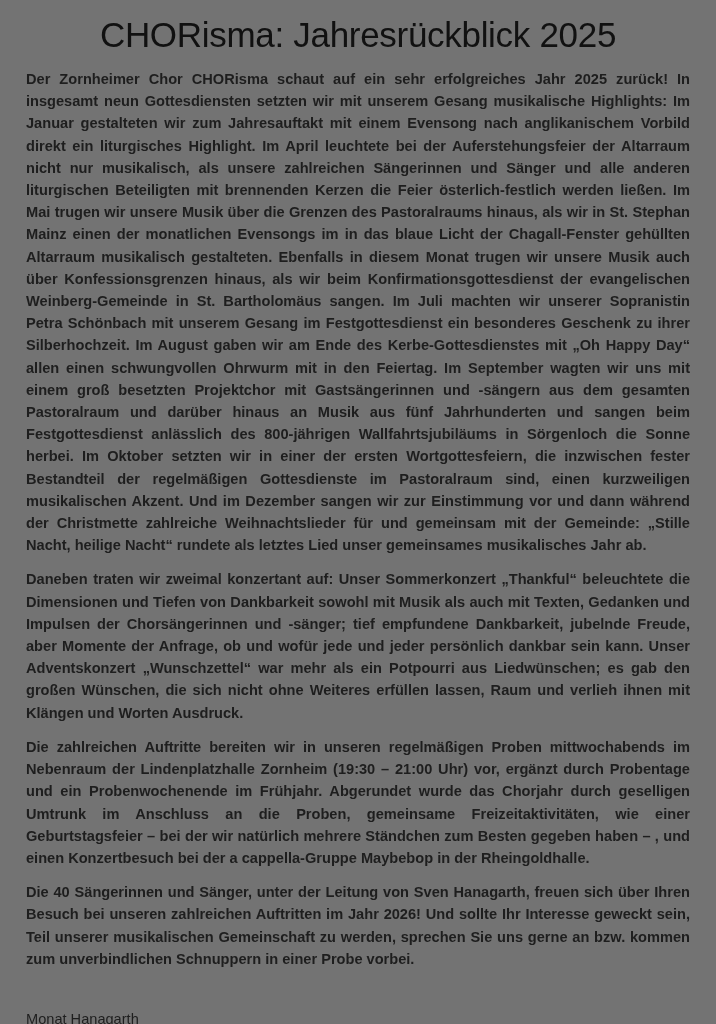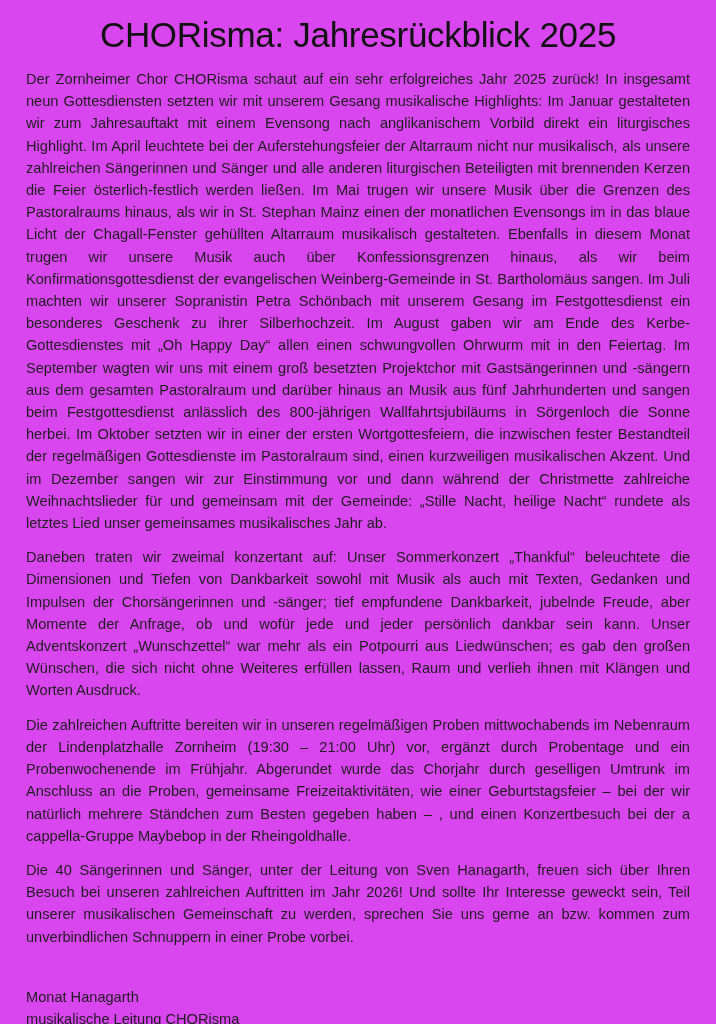--- a/index.html
+++ b/index.html
@@ -14,21 +14,21 @@
     overflow: hidden;
     font-family: "Liberation Sans", "DejaVu Sans", sans-serif;
     color: #1b1b1b;
     -webkit-font-smoothing: antialiased;
   }
   .page {
     box-sizing: border-box;
     width: 716px;
     height: 1024px;
     padding: 0 26px;
-    background: #d946ef;
+    background: #737373;
     position: relative;
   }
   .doc-title {
     margin: 0;
     padding: 14px 0 12px 0;
     text-align: center;
     font-size: 35px;
     line-height: 42px;
     font-weight: 400;
     letter-spacing: -0.3px;
@@ -39,20 +39,21 @@
     margin: 0;
   }
   .para {
     margin: 0 0 12px 0;
     font-size: 14.6px;
     line-height: 22.2px;
     text-align: justify;
     text-justify: inter-word;
     color: #1e1e1e;
     hyphens: none;
+    font-weight: bold;
   }
   .para:last-child {
     margin-bottom: 14px;
   }
   .signature {
     margin-top: 38px;
   }
   .sig-line {
     font-size: 14.6px;
     line-height: 22.2px;

